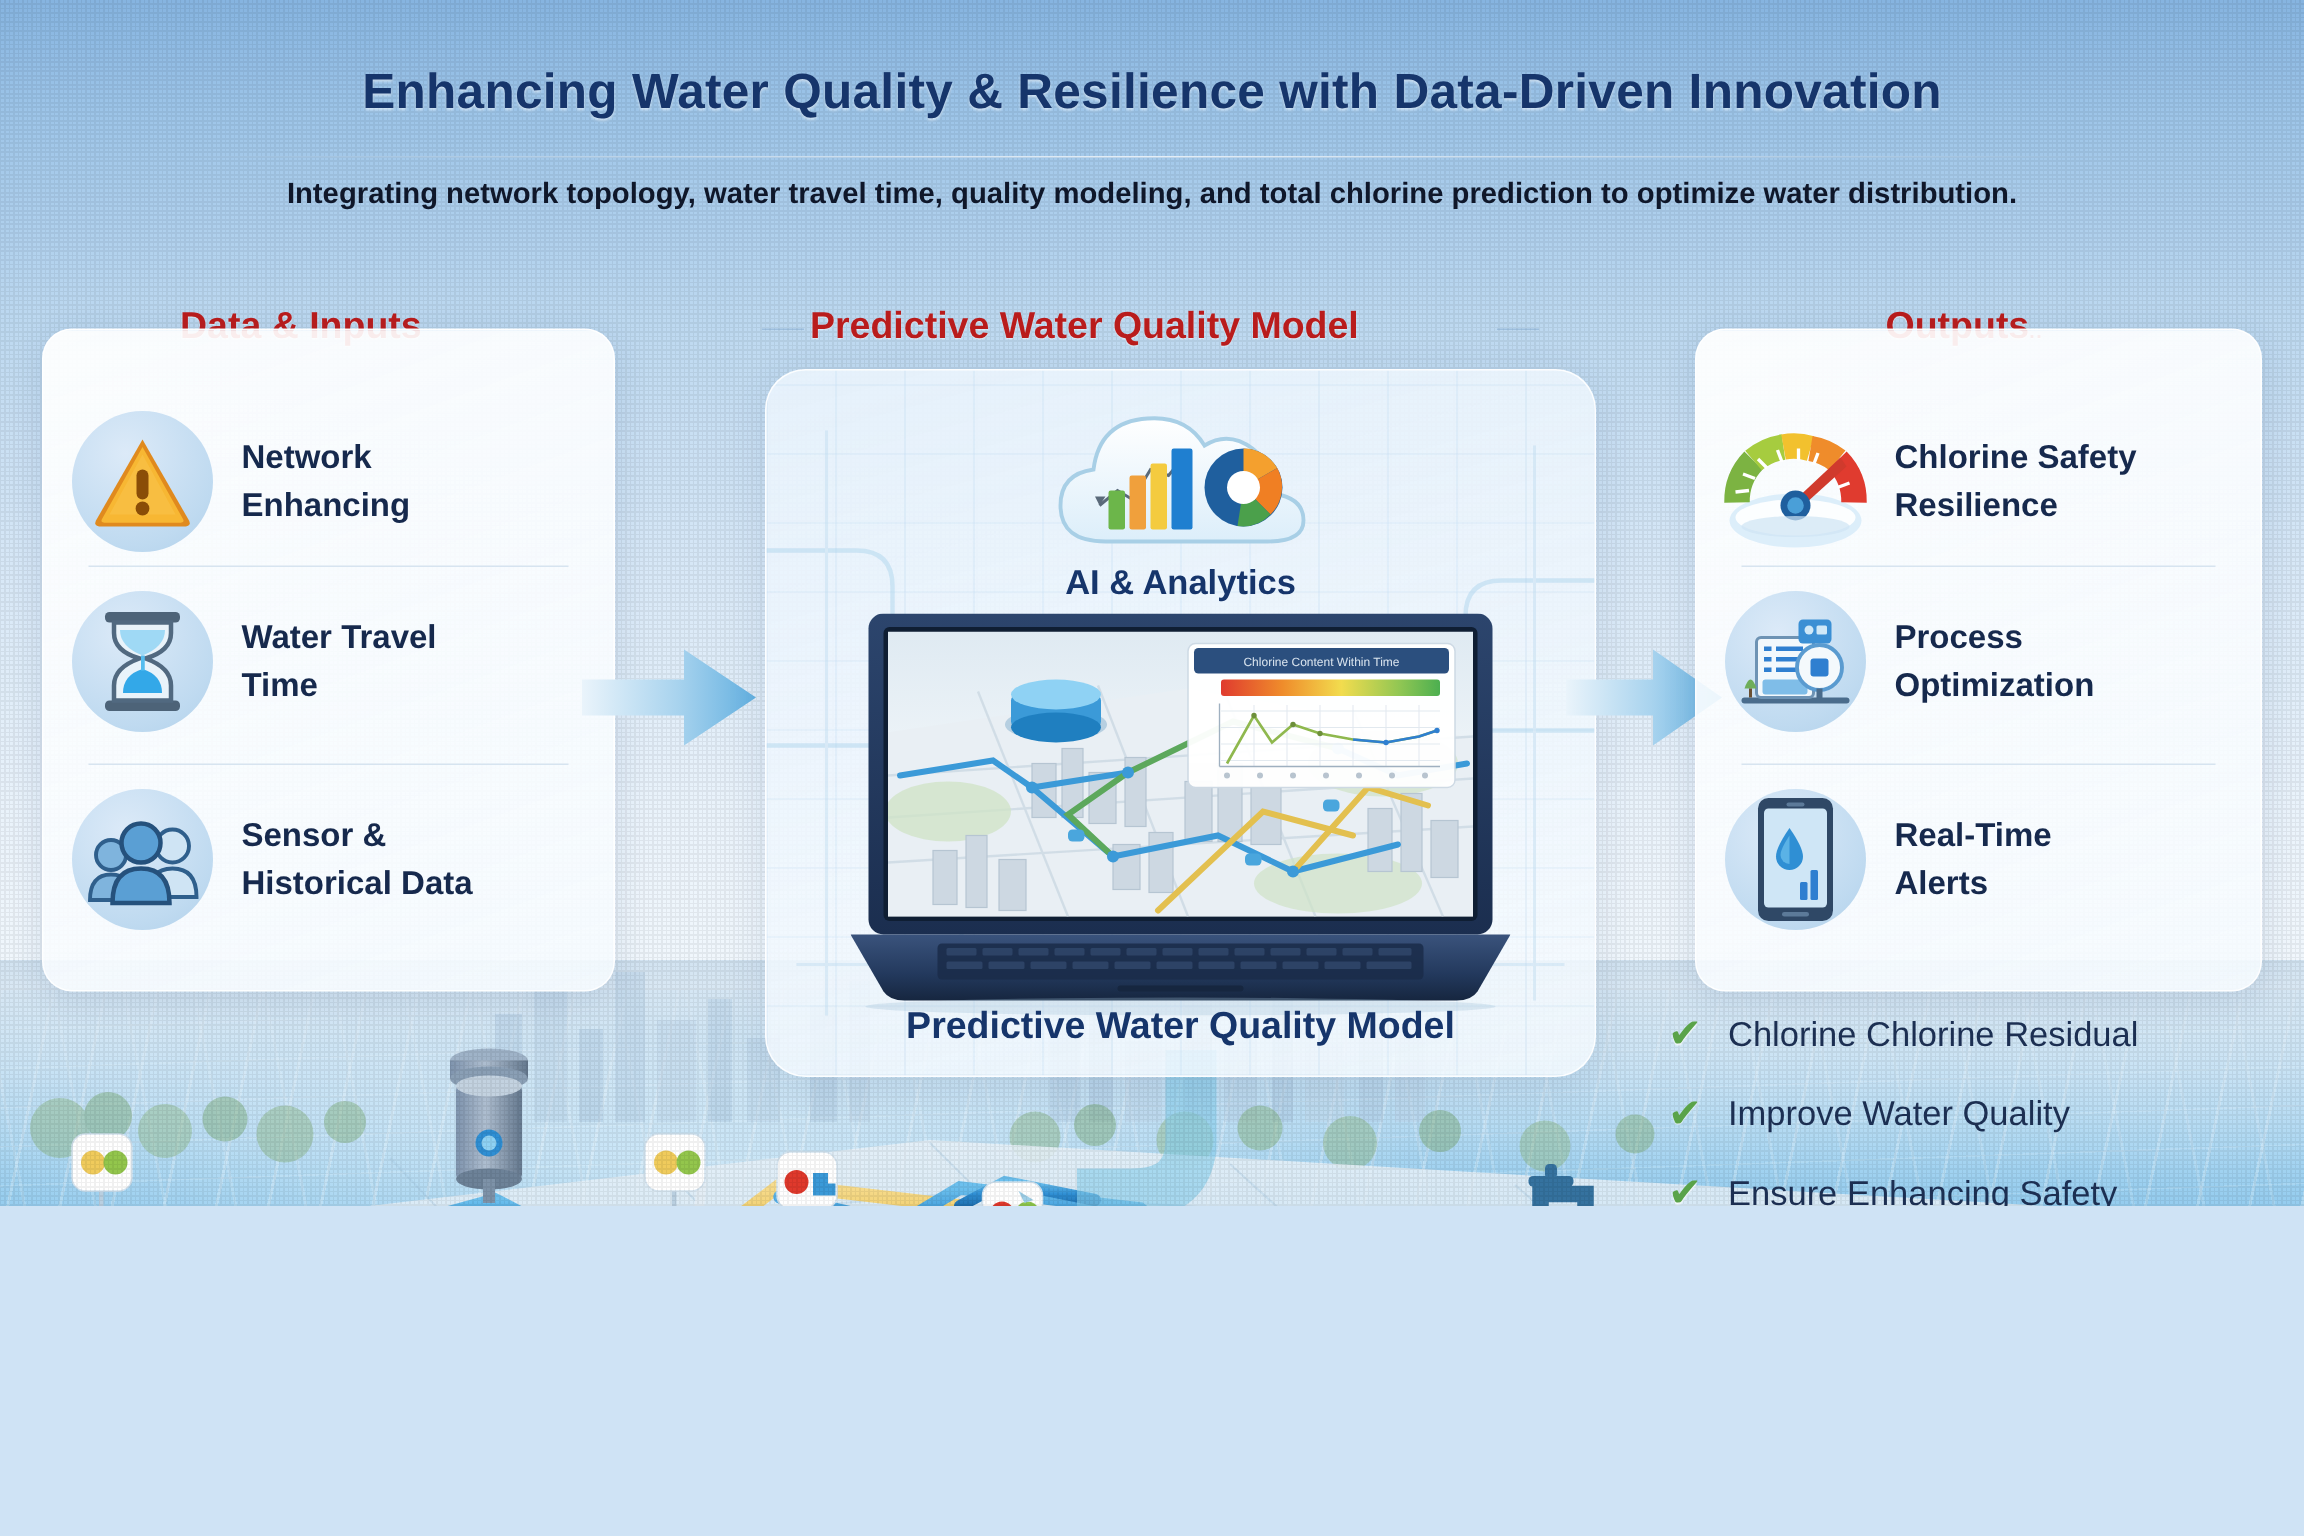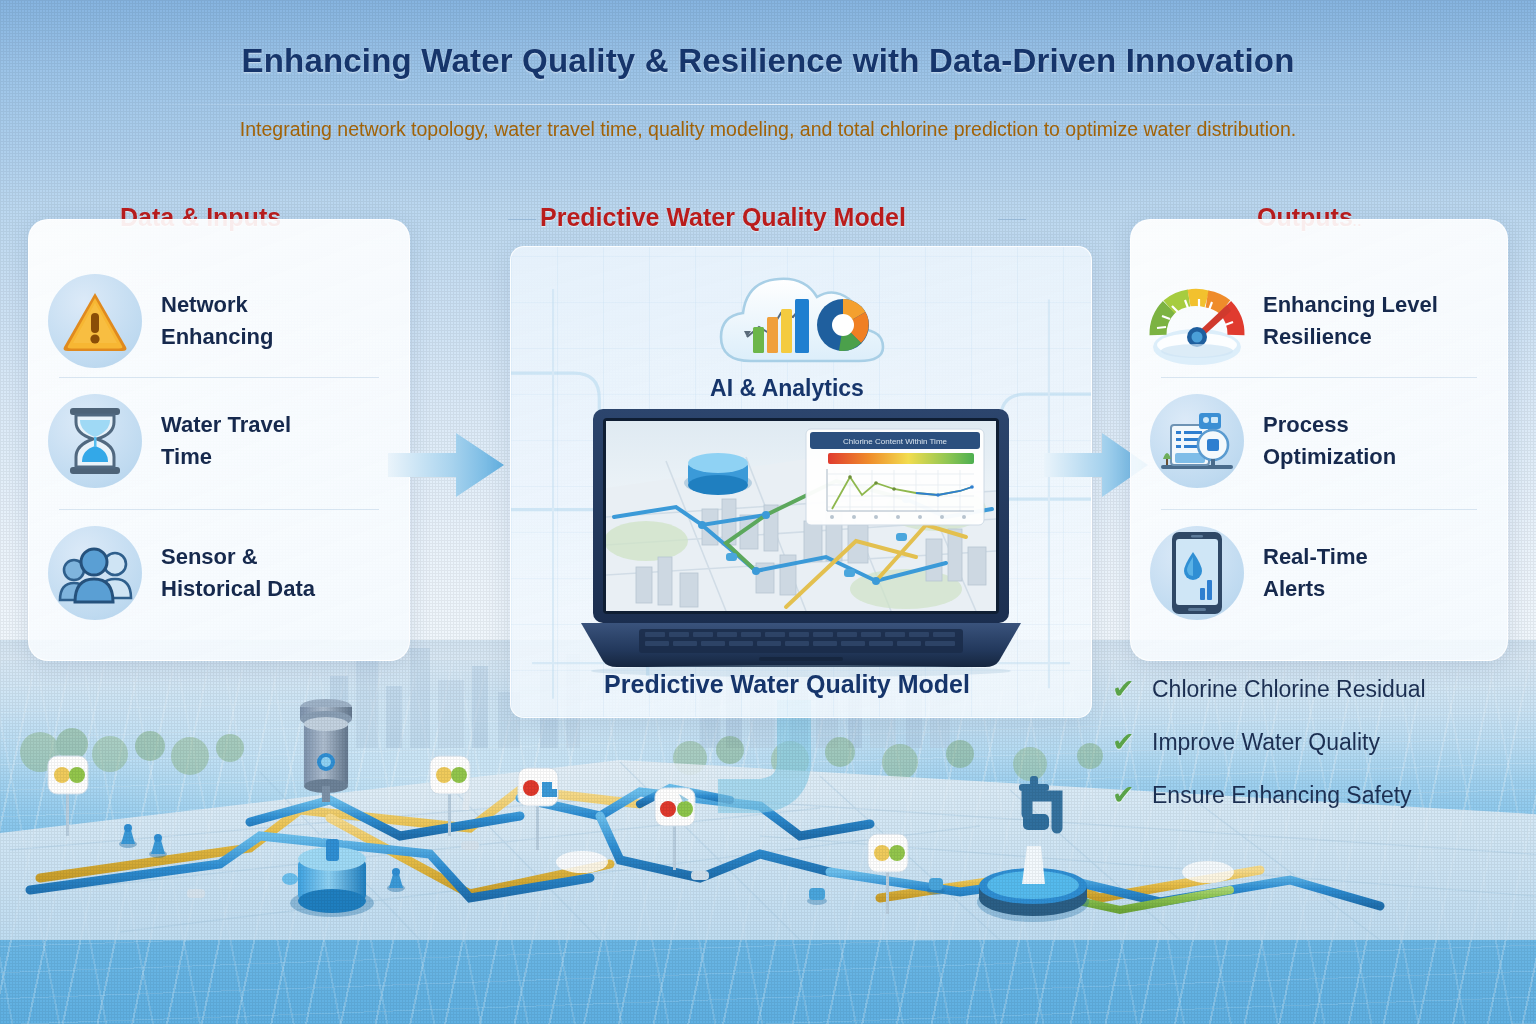--- a/index.html
+++ b/index.html
@@ -1,21 +1,21 @@
 <!DOCTYPE html>
 <html><head>
 <meta charset="utf-8">
 <style>
   html,body{margin:0;padding:0;}
   body{
     width:1536px;height:1024px;overflow:hidden;
     font-family:"Liberation Sans","DejaVu Sans",sans-serif;
     background:#cfe3f5;
   }
-  #stage{position:relative;width:1536px;height:1024px;overflow:hidden;}
+  #stage{position:relative;width:1536px;height:804px;overflow:hidden;}
 
   
   .bg-sky{
     position:absolute;left:0;top:0;width:1536px;height:700px;
     background:linear-gradient(180deg,#86b4e0 0%,#9cc4e8 10%,#bcd8f0 30%,#d8e8f7 55%,#eaf3fb 78%,#f4f9fd 100%);
   }
   .bg-water{
     position:absolute;left:0;top:660px;width:1536px;height:364px;
     background:linear-gradient(180deg,#e9f4fc 0%,#bfe0f5 18%,#8fcaee 42%,#6fb9e6 68%,#5fb0e2 100%);
   }
@@ -41,21 +41,21 @@
     position:absolute;left:0;top:42px;width:1536px;text-align:center;
     font-size:33px;font-weight:bold;color:#16356b;letter-spacing:.2px;
     text-shadow:0 1px 2px rgba(255,255,255,.55);
   }
   .title-rule{
     position:absolute;left:118px;top:104px;width:1300px;height:1px;
     background:linear-gradient(90deg,rgba(255,255,255,0),rgba(255,255,255,.75),rgba(255,255,255,0));
   }
   .subtitle{
     position:absolute;left:0;top:118px;width:1536px;text-align:center;
-    font-size:19.5px;color:#a16207;
+    font-size:19.5px;color:#0f172a;font-weight:bold;
   }
 
   
   .col-head{
     position:absolute;font-size:25px;font-weight:bold;color:#b91c1c;
     text-shadow:0 1px 1px rgba(255,255,255,.6);white-space:nowrap;
   }
   .head-left{left:120px;top:203px;}
   .head-mid{left:540px;top:203px;}
   .head-right{left:1257px;top:203px;}
@@ -83,24 +83,24 @@
   .ico-wrap{width:132px;display:flex;align-items:center;justify-content:center;flex:0 0 132px;}
   .ico-disc{
     width:94px;height:94px;border-radius:50%;
     background:radial-gradient(circle at 38% 30%,#dceaf8,#bfdaf0 70%,#b0d0ea 100%);
     display:flex;align-items:center;justify-content:center;
   }
   .row-label{font-size:22px;font-weight:bold;color:#16294d;line-height:1.45;}
 
   
   .center-card{
-    position:absolute;left:510px;top:246px;width:552px;height:470px;border-radius:14px;
+    position:absolute;left:510px;top:246px;width:552px;height:470px;border-radius:27px;
     background:linear-gradient(165deg,rgba(233,243,252,.92),rgba(246,251,255,.80));
     box-shadow:0 6px 26px rgba(40,80,130,.12);
-    border:1px solid rgba(255,255,255,.85);overflow:hidden;padding-left:28px;
+    border:1px solid rgba(255,255,255,.85);overflow:hidden;
   }
   .center-grid{
     position:absolute;inset:0;opacity:.5;
     background:
       repeating-linear-gradient(90deg,rgba(160,200,235,.30) 0 1px,transparent 1px 46px),
       repeating-linear-gradient(0deg,rgba(160,200,235,.22) 0 1px,transparent 1px 46px);
   }
   .center-curves{position:absolute;inset:0;opacity:.45;}
 
   .cloud-box{position:absolute;left:50%;top:14px;transform:translateX(-50%);}
@@ -713,21 +713,21 @@
             <line x1="79" y1="37" x2="73" y2="43"></line>
               <line x1="88" y1="49" x2="80" y2="52"></line>
           </g>
           <path d="M 50 62 L 82 32 L 86 38 L 55 66 Z" fill="#d03a2d"></path>
           <circle cx="52" cy="64" r="10" fill="#1f5f9e"></circle>
           <circle cx="52" cy="64" r="5.5" fill="#4a9fd8"></circle>
           <ellipse cx="52" cy="78" rx="36" ry="7" fill="#cfe4f4" opacity=".7"></ellipse>
         </svg>
       </div>
       <div class="row-label">
-        <span>Enhancing Level</span><br>
+        <span>Chlorine Safety</span><br>
         <span>Resilience</span>
       </div>
     </div>
 
     <div class="row r1">
       <div class="ico-wrap">
         <div class="ico-disc">
           <svg width="80" height="68" viewBox="0 0 80 68">
             <rect x="4" y="58" width="72" height="4" rx="2" fill="#4a6c8c"></rect>
             <rect x="14" y="18" width="38" height="40" rx="3" fill="#f2f8fc" stroke="#6e93b4" stroke-width="2"></rect>

